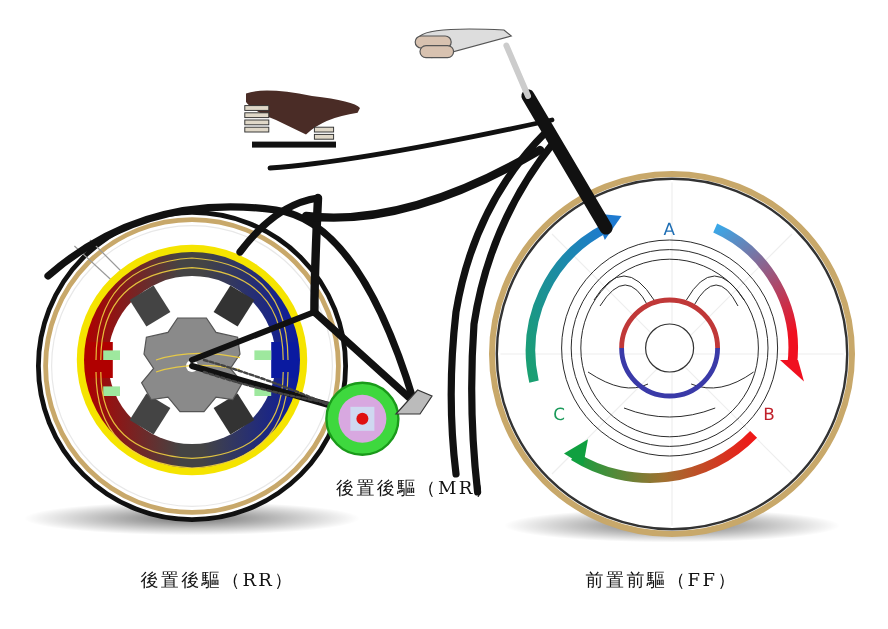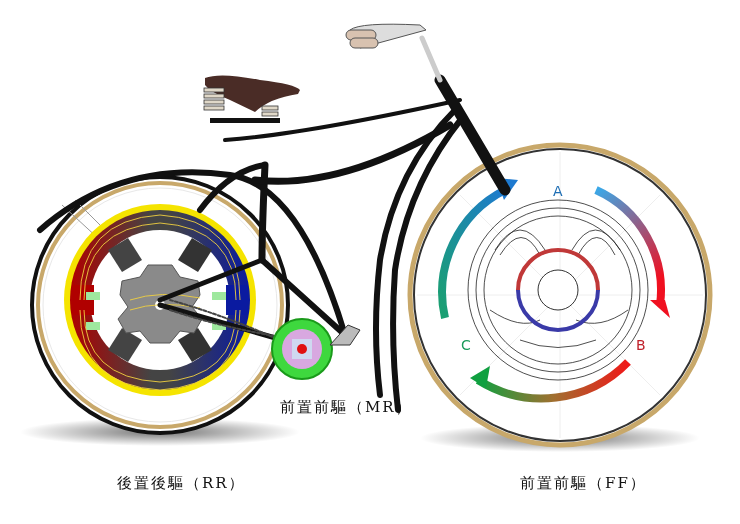--- a/index.html
+++ b/index.html
@@ -155,14 +155,14 @@
   <g>
     <circle cx="302" cy="349" r="30" fill="#3ed83e" stroke="#1a9a1a" stroke-width="2"></circle>
     <circle cx="302" cy="349" r="20" fill="#d8a8e0"></circle>
     <rect x="292" y="339" width="20" height="20" fill="#cfd8f0"></rect>
     <circle cx="302" cy="349" r="5" fill="#e01010"></circle>
     <path d="M330 345 L348 325 L360 330 L350 345 Z" fill="#bbb" stroke="#333" stroke-width="1"></path>
   </g>
 </svg>
 
 <div class="caption" style="left:117px;top:474px;">後置後驅（RR）</div>
-<div class="caption" style="left:280px;top:398px;">前置前驅（MR）</div>
-<div class="caption" style="left:520px;top:474px;">前置前驅（FF）</div>
+<div class="caption" style="left:280px;top:398px;">後置後驅（MR）</div>
+<div class="caption" style="left:488px;top:474px;">前置前驅（FF）</div>
 
 </body></html>

